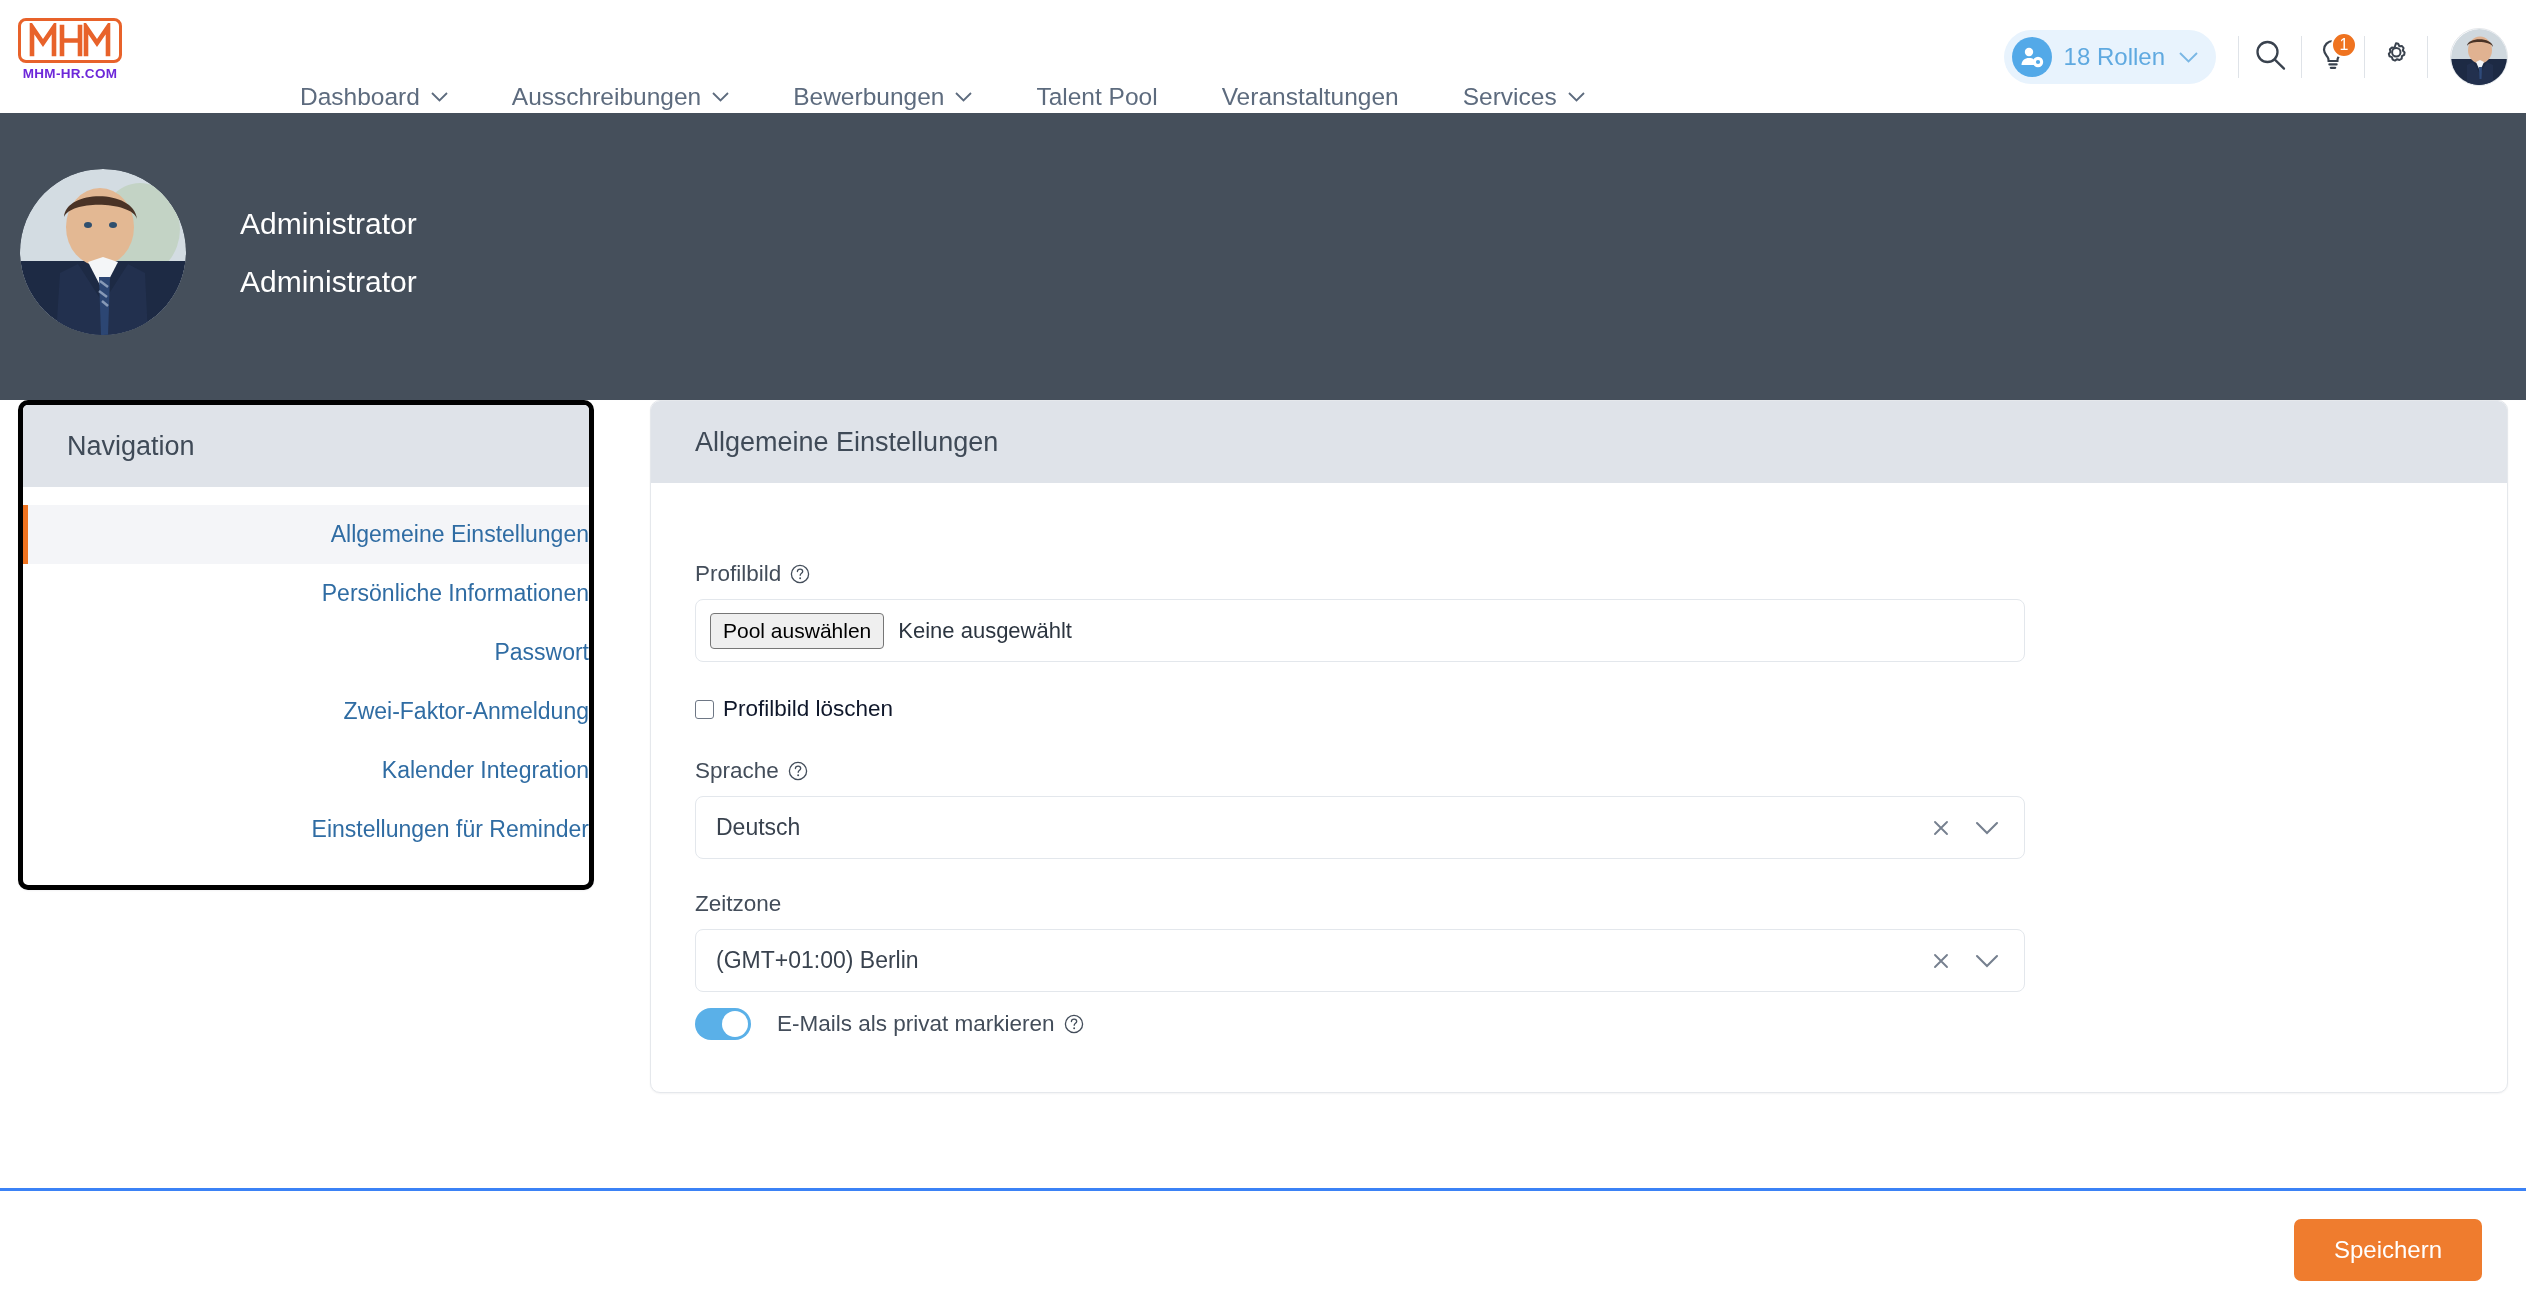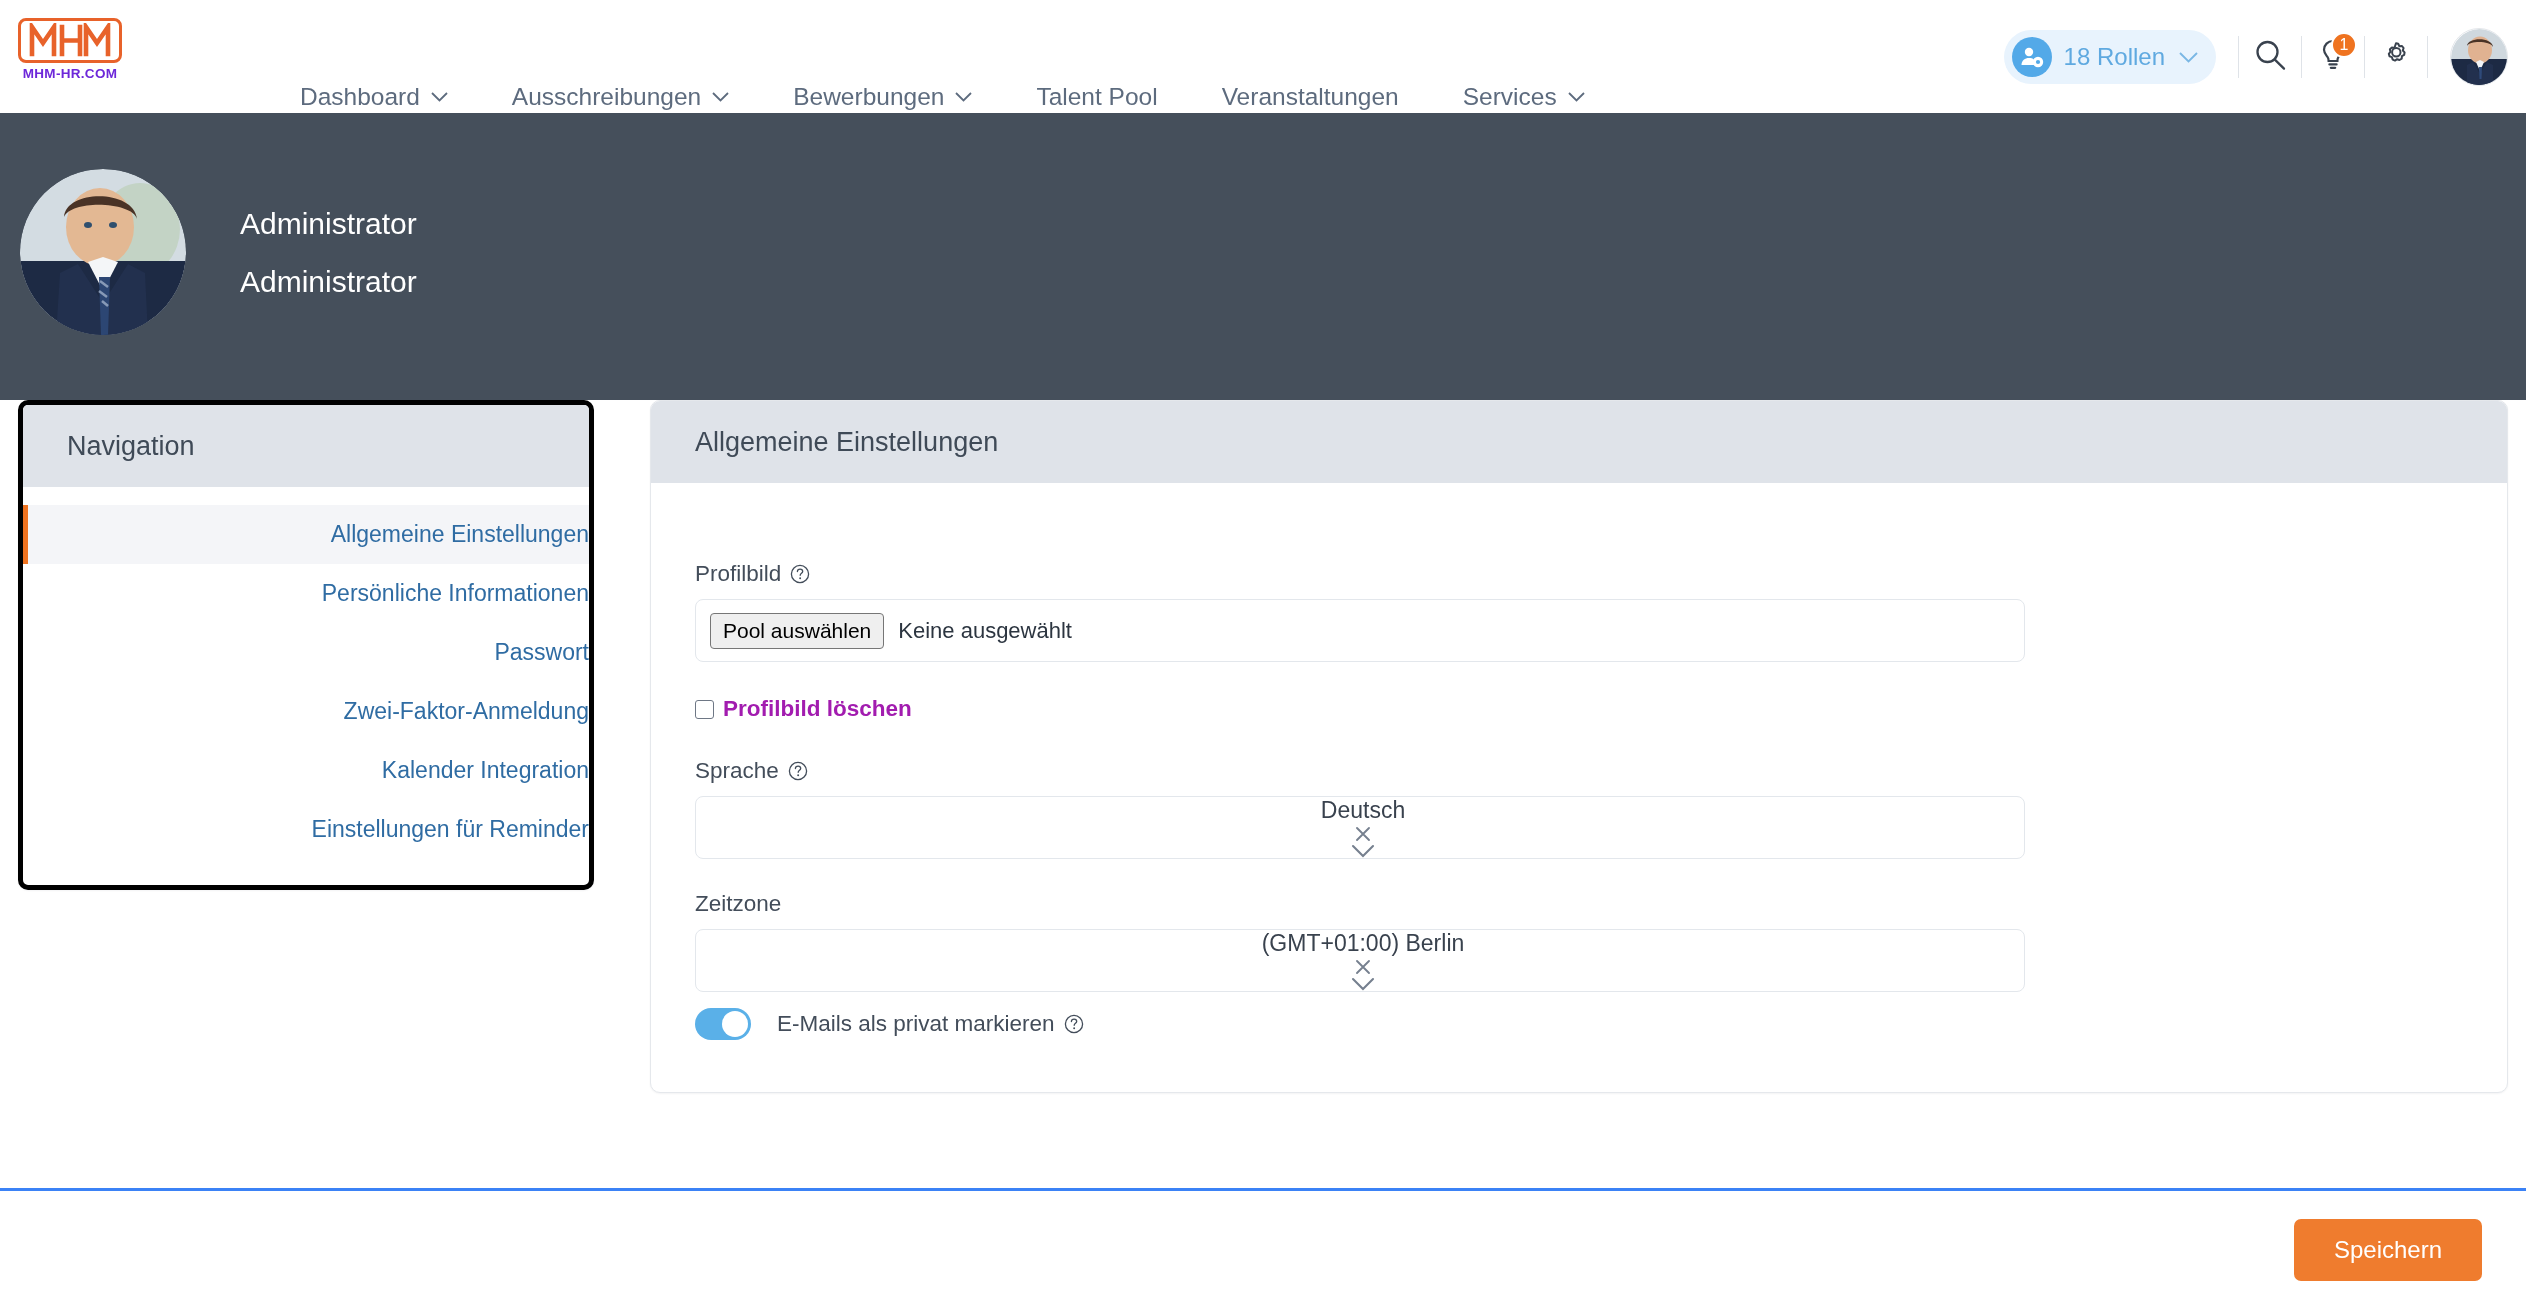--- a/index.html
+++ b/index.html
@@ -167,27 +167,27 @@
   .file-none { font-size: 22px; color: #2c3540; }
 
   .checkrow {
     display: flex; align-items: center; gap: 9px;
     margin-top: 34px;
   }
   .cbox {
     width: 19px; height: 19px; border: 1.5px solid #6e7785;
     border-radius: 3px; background: #fff; cursor: pointer;
   }
-  .check-label { font-size: 22.5px; color: #a21caf; font-weight: bold; }
+  .check-label { font-size: 22.5px; color: #0f172a; }
 
   .select-box {
     width: 1330px; height: 63px;
     border: 1px solid #e3e7ec; border-radius: 8px;
     display: flex; align-items: center; padding: 0 14px 0 20px;
-    background: #fff; cursor: pointer; flex-direction: column;
+    background: #fff; cursor: pointer;
   }
   .select-val { flex: 1; font-size: 23px; color: #39424e; }
   .sel-ctl { width: 46px; display: flex; align-items: center; justify-content: center; cursor: pointer; }
 
   .mt-sprache { margin-top: 36px; }
   .mt-zeit { margin-top: 32px; }
 
   .togglerow { display: flex; align-items: center; gap: 26px; margin-top: 16px; }
   .toggle {
     width: 56px; height: 32px; border-radius: 999px;

